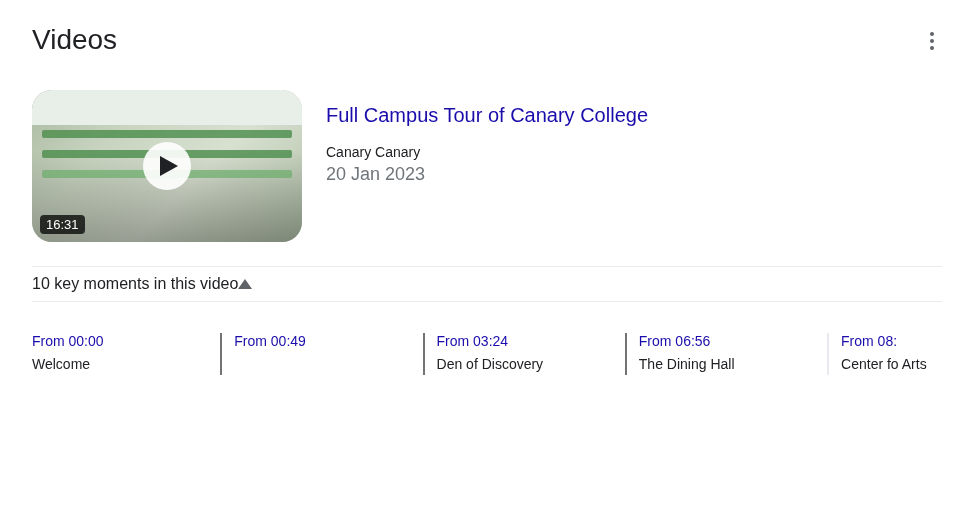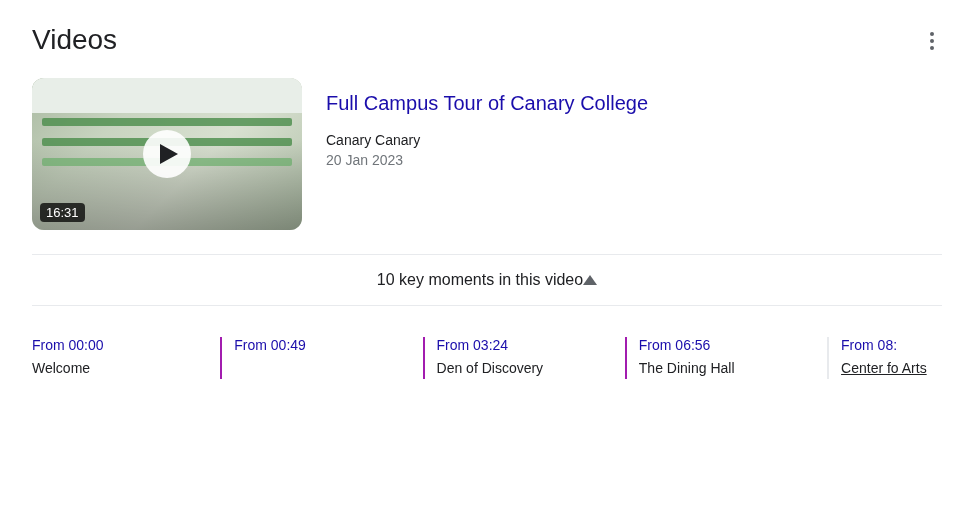--- a/index.html
+++ b/index.html
@@ -14,21 +14,21 @@
       width: 974px;
       min-height: 520px;
       padding: 24px 32px;
       color: #202124;
     }
 
     .header {
       display: flex;
       justify-content: space-between;
       align-items: flex-start;
-      margin-bottom: 20px;
+      margin-bottom: 32px;
     }
 
     .title {
       font-size: 28px;
       font-weight: 400;
       color: #202124;
     }
 
     .more-icon {
       display: flex;
@@ -52,21 +52,21 @@
       display: flex;
       gap: 24px;
       margin-bottom: 24px;
       align-items: flex-start;
     }
 
     .thumbnail-container {
       position: relative;
       width: 270px;
       height: 152px;
-      border-radius: 12px;
+      border-radius: 20px;
       overflow: hidden;
       flex-shrink: 0;
       background: #c8d0c0;
     }
 
     .thumbnail-bg {
       width: 100%;
       height: 100%;
       background: linear-gradient(135deg, #a8b8a0 0%, #c8d4c0 30%, #d8e0d0 60%, #b0c0a8 100%);
       position: relative;
@@ -178,29 +178,29 @@
       display: block;
     }
 
     .video-channel {
       font-size: 14px;
       color: #202124;
       margin-bottom: 4px;
     }
 
     .video-date {
-      font-size: 14px;
+      font-size: 18px;
       color: #70757a;
     }
 
     .key-moments-header {
       display: flex;
-      justify-content: center;
+      justify-content: flex-start;
       align-items: center;
-      padding: 16px 0;
+      padding: 8px 0;
       border-top: 1px solid #e8eaed;
       border-bottom: 1px solid #e8eaed;
       margin-bottom: 20px;
       cursor: pointer;
     }
 
     .key-moments-label {
       font-size: 16px;
       color: #202124;
     }
@@ -216,21 +216,21 @@
     .moments-grid {
       display: flex;
       gap: 8px;
       overflow: hidden;
       margin-top: 31px;
     }
 
     .moment-item {
       flex: 1;
       padding: 0 12px 0 0;
-      border-left: 2px solid #a21caf;
+      border-left: 2px solid #737373;
       padding-left: 12px;
       min-width: 0;
     }
 
     .moment-item:first-child {
       border-left: none;
       padding-left: 0;
     }
 
     .moment-time {
@@ -262,21 +262,20 @@
       font-weight: 500;
       margin-bottom: 6px;
       cursor: pointer;
       white-space: nowrap;
     }
 
     .moment-label-partial {
       font-size: 14px;
       color: #202124;
       line-height: 1.4;
-      text-decoration: underline;
     }
   </style>
 </head>
 <body>
 
 <div class="header">
   <h1 class="title">Videos</h1>
   <div class="more-icon">
     <span></span>
     <span></span>

